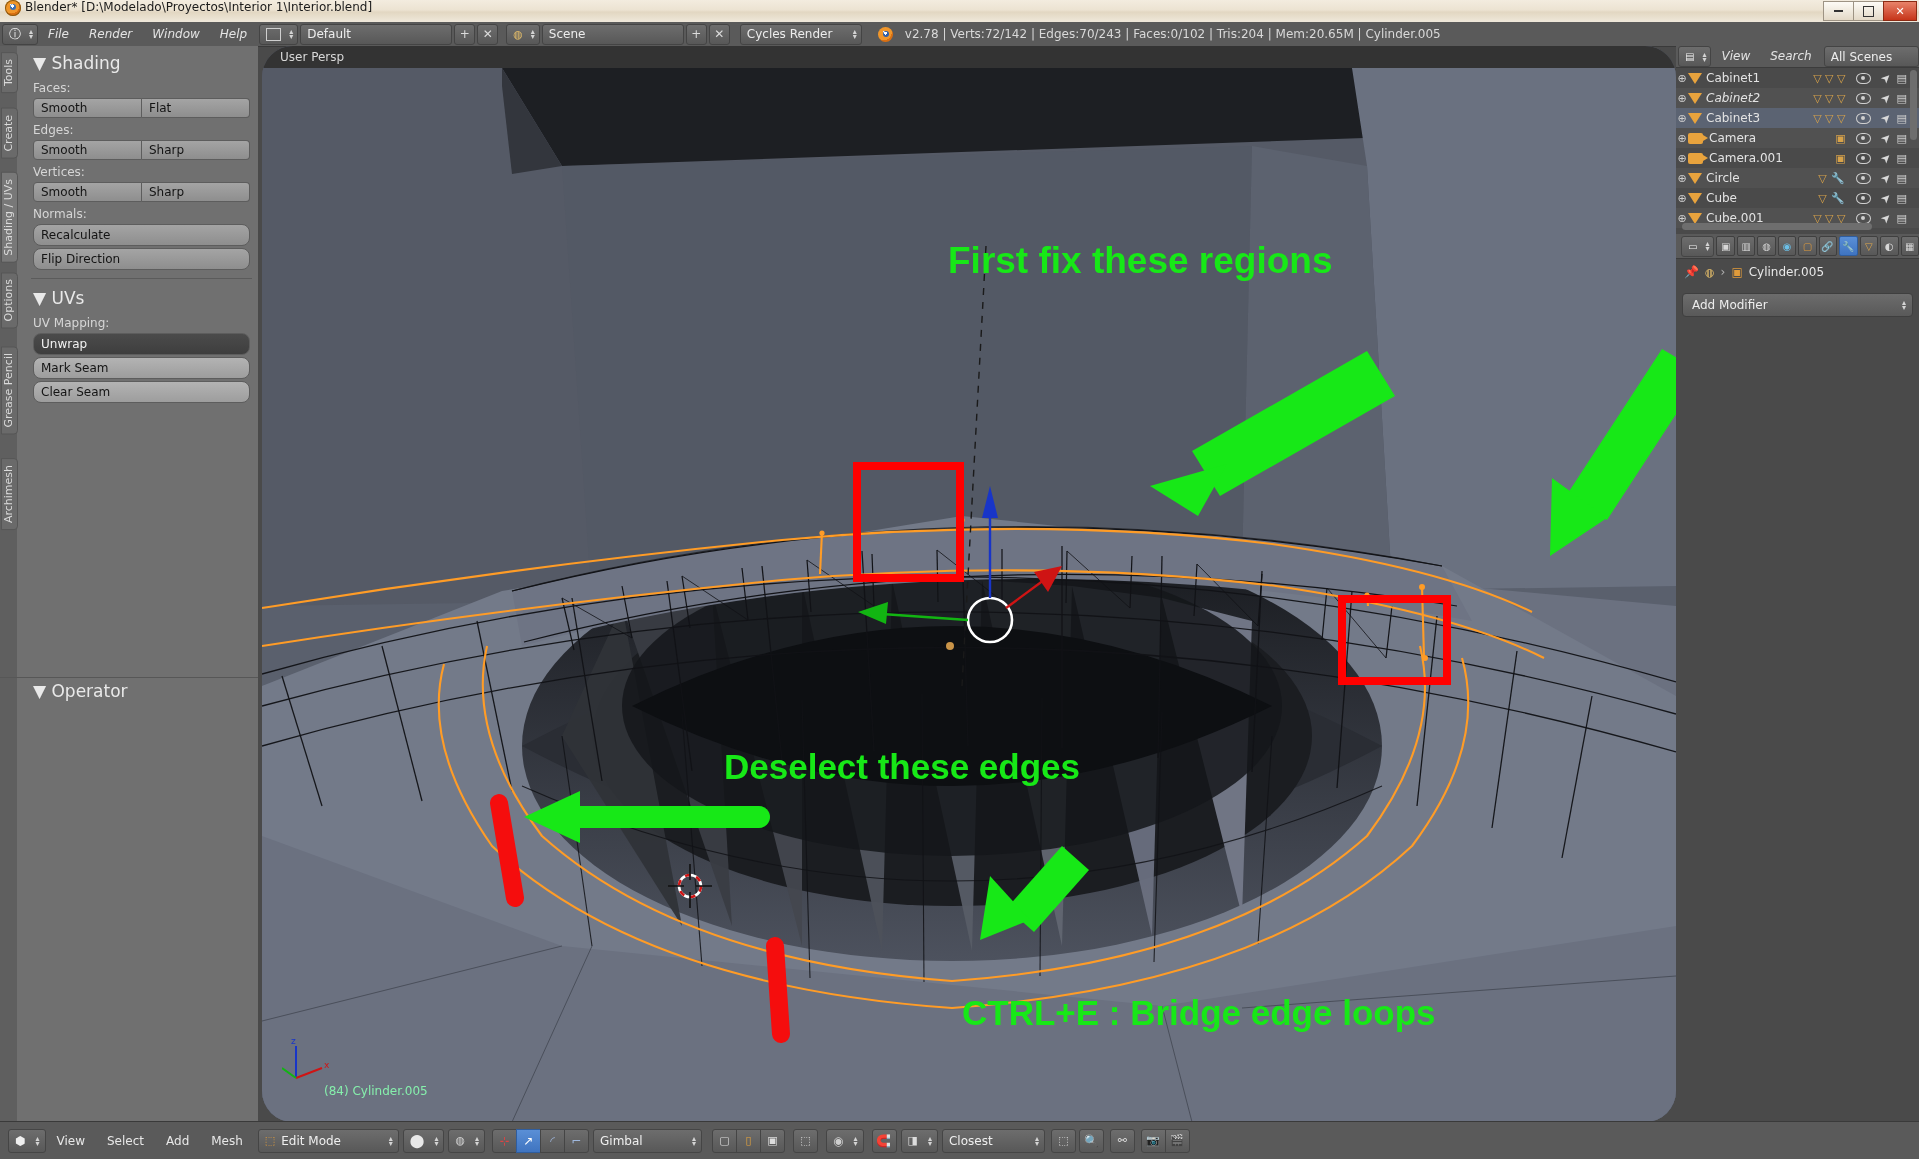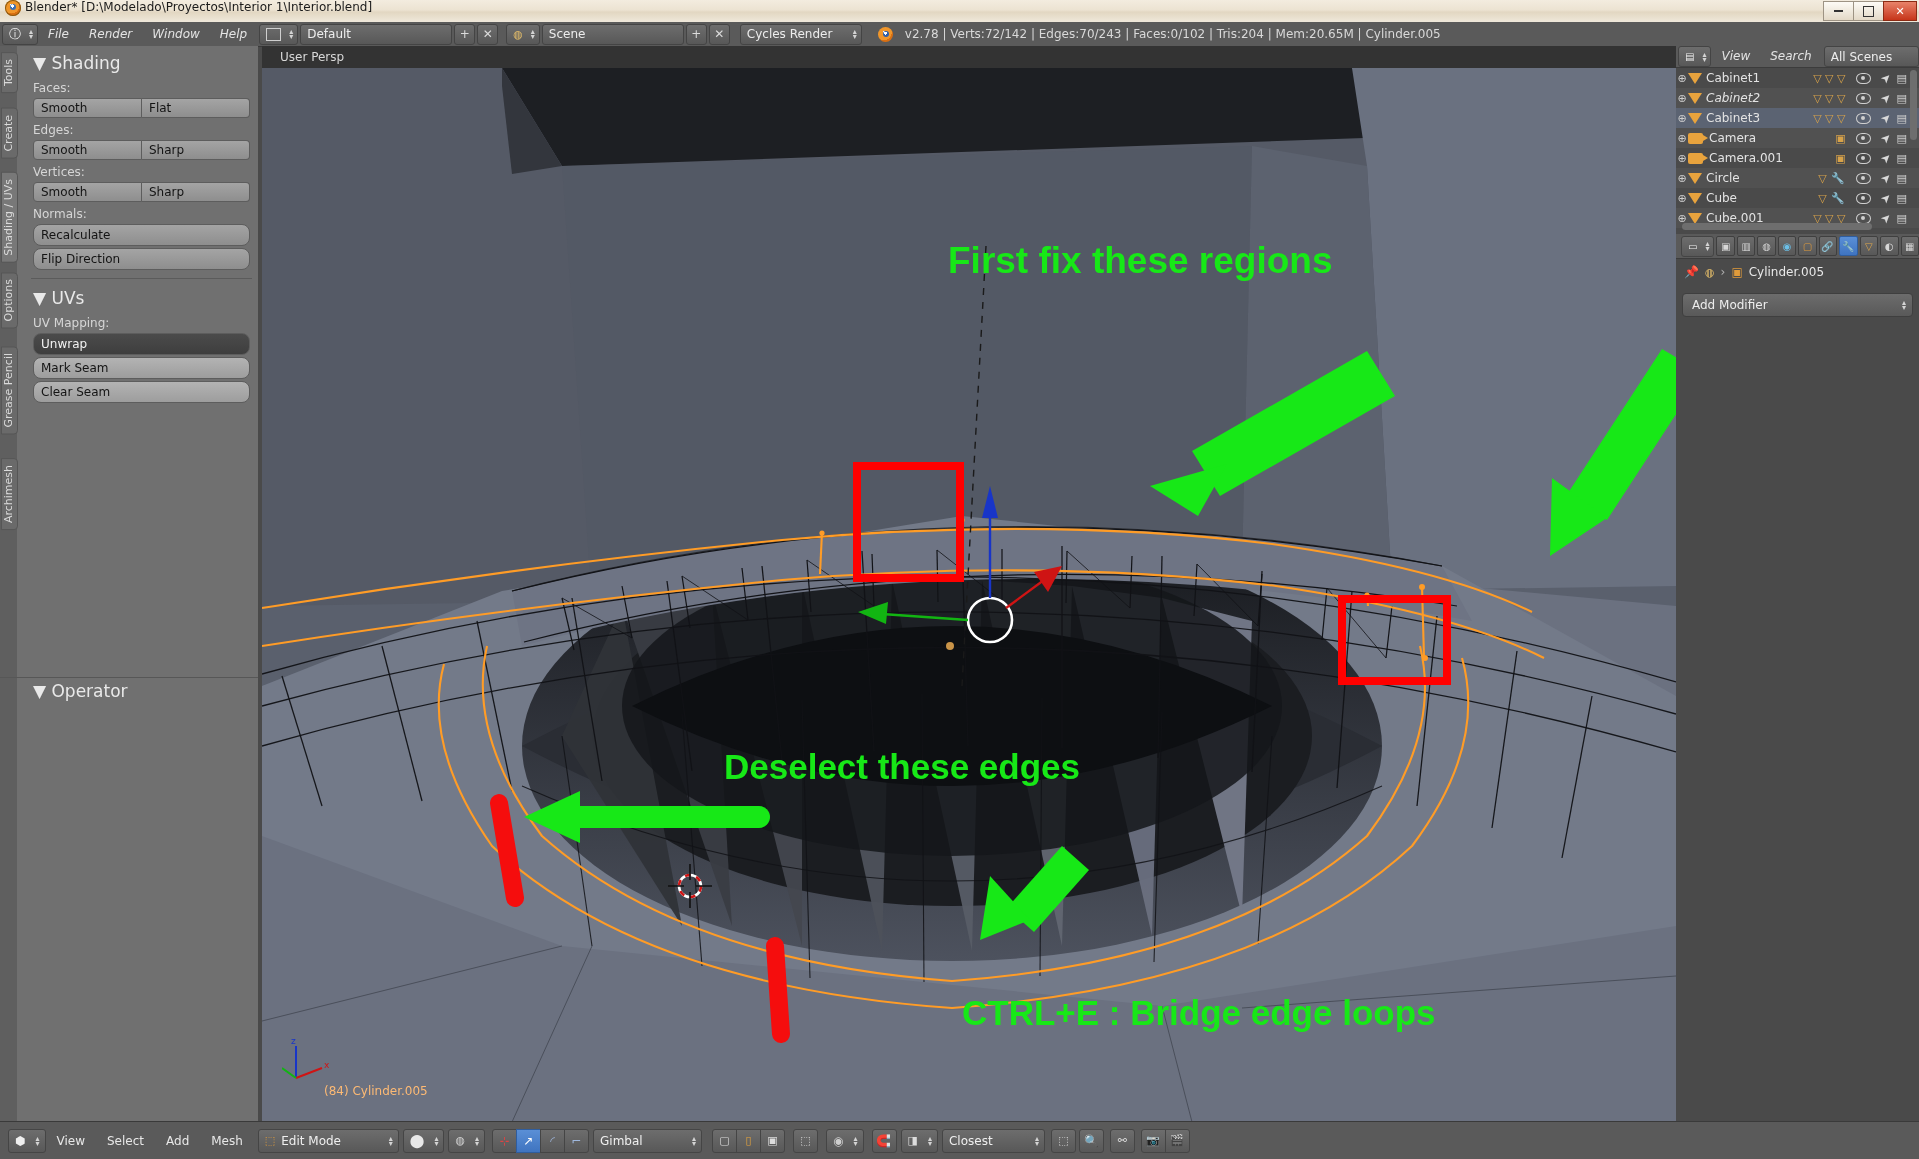--- a/index.html
+++ b/index.html
@@ -59,24 +59,24 @@
   .bwide{margin:0 8px 2px 8px;height:20px;background:linear-gradient(to bottom,#a4a4a4,#8e8e8e);
     border:1px solid #5d5d5d;border-radius:8px;color:#141414;font-size:12px;display:flex;
     align-items:center;padding-left:7px;}
   .bwide.dark{background:linear-gradient(to bottom,#4b4b4b,#3e3e3e);color:#f2f2f2;}
   .bwide.sel{background:linear-gradient(to bottom,#b3b3b3,#9d9d9d);}
   .divider{height:1px;background:#5b5b5b;margin:8px 6px 6px 6px;}
   .opbar{position:absolute;left:0;right:0;border-top:1px solid #575757;}
 
   
   .viewport{position:absolute;left:262px;top:46px;right:243px;bottom:37px;
-    background:#555a66;overflow:hidden;}
+    background:#555a66;overflow:hidden;border-radius:31px;}
   .vp-hdr{position:absolute;left:0;top:0;width:100%;height:22px;background:#333333;}
   .vp-persp{position:absolute;left:18px;top:4px;color:#d8d8d8;font-size:12px;}
-  .vp-objname{position:absolute;left:62px;bottom:24px;color:#fdba74;font-size:12px;}
+  .vp-objname{position:absolute;left:62px;bottom:24px;color:#86efac;font-size:12px;}
   .axisgizmo{position:absolute;left:20px;bottom:30px;width:60px;height:60px;}
 
   
   .anno{position:absolute;color:#17e817;font-weight:bold;white-space:nowrap;
     font-family:"Liberation Sans",sans-serif;}
 
   svg.overlay{position:absolute;left:0;top:0;width:100%;height:100%;pointer-events:none;}
 
   
   .outliner{position:absolute;right:0;top:46px;width:243px;height:186px;background:#4a4a4a;}

